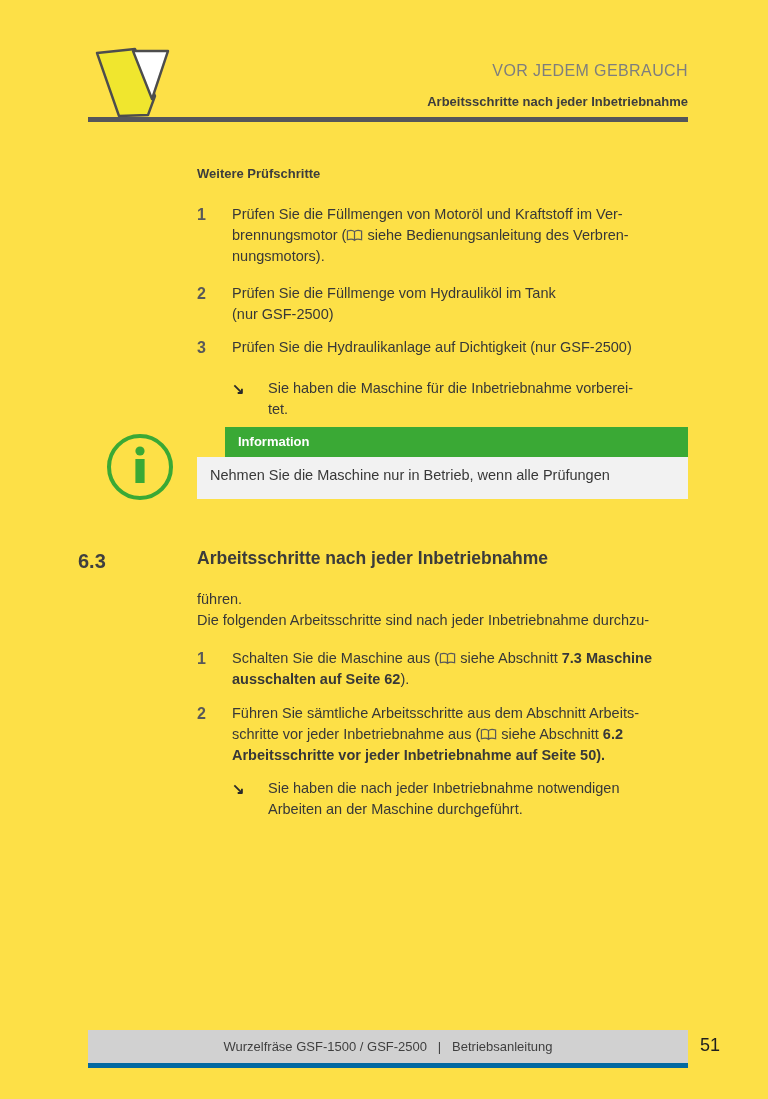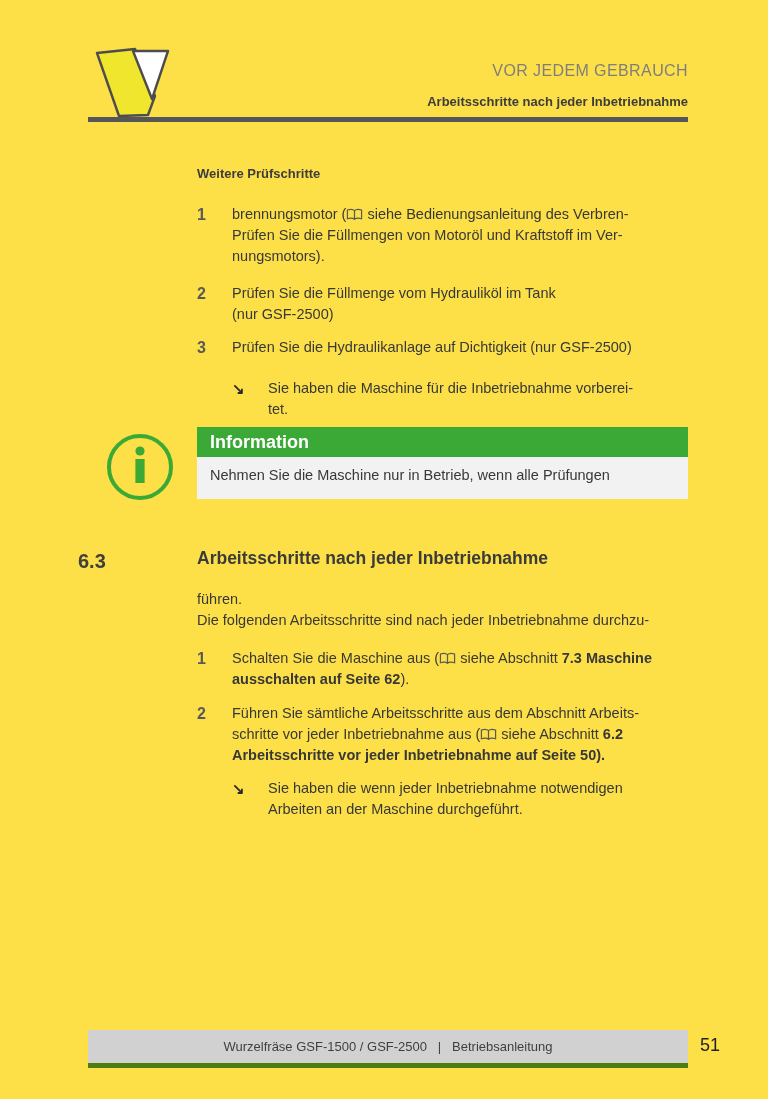--- a/index.html
+++ b/index.html
@@ -30,36 +30,36 @@
   .result-arrow { flex:0 0 36px; font-size:15px; font-weight:700; color:#2b2b2b; line-height:21px; }
   .result-text { font-size:14.5px; line-height:21px; color:#383838; }
 
   .book-icon { vertical-align:-2px; }
 
   
   .info-icon { position:absolute; left:106px; top:433px; }
   .infobox { position:absolute; left:197px; top:427px; width:491px; }
   .infobox-head {
     height:30px; line-height:30px; background:#3aa935; color:#ffffff;
-    font-size:18px; font-weight:700; padding-left:13px;
+    font-size:13px; font-weight:700; padding-left:13px;margin-left:28px;
   }
   .infobox-body {
     background:#f2f2f2; padding:8px 13px 13px 13px;
     font-size:14.5px; line-height:21px; color:#383838;
   }
 
   
   .sec-num { position:absolute; left:78px; top:550px; font-size:20px; font-weight:700; color:#3f3f3f; }
   .sec-title { position:absolute; left:197px; top:548px; font-size:17.5px; font-weight:700; color:#3b3b3b; white-space:pre; }
   .sec-intro { position:absolute; left:197px; top:589px; font-size:14.5px; line-height:21px; color:#383838; }
 
   
   .footer-bar {
     position:absolute; left:88px; top:1030px; width:600px; height:33px;
-    background:#d1d1d1; border-bottom:5px solid #4d7c0f;
+    background:#d1d1d1; border-bottom:5px solid #0369a1;
     text-align:center; line-height:33px; font-size:13px; color:#3f3f3f; white-space:pre;
   }
   .page-number { position:absolute; left:700px; top:1035px; font-size:18px; color:#1f1f1f; }
 </style>
 </head>
 <body>
 
 <div class="page">
 
   <svg class="logo" width="90" height="72" viewBox="0 0 90 72">
@@ -70,24 +70,24 @@
     <div class="hdr-chapter">VOR JEDEM GEBRAUCH</div>
     <div class="hdr-sub">Arbeitsschritte nach jeder Inbetriebnahme</div>
   </div>
   <div class="hdr-rule"></div>
 
   <div class="abs block-heading" style="top:166px">Weitere Prüfschritte</div>
 
   <div class="step" style="top:204px">
     <span class="step-num">1</span>
     <div class="step-text">
+      <div class="ln">Prüfen Sie die Füllmengen von Motoröl und Kraftstoff im Ver-</div>
       <div class="ln"><span>brennungsmotor (</span><svg class="book-icon" width="17" height="13" viewBox="0 0 18 13">
             <path d="M9 2.4 C7.5 .9 4.5 .7 1.5 1.7 L1.5 11 C4.5 10 7.5 10.2 9 11.6 C10.5 10.2 13.5 10 16.5 11 L16.5 1.7 C13.5 .7 10.5 .9 9 2.4 Z M9 2.4 L9 11.6" fill="none" stroke="#5a5a5a" stroke-width="1.3"></path>
           </svg><span> siehe Bedienungsanleitung des Verbren-</span></div>
-      <div class="ln">Prüfen Sie die Füllmengen von Motoröl und Kraftstoff im Ver-</div>
       <div class="ln">nungsmotors).</div>
     </div>
   </div>
 
   <div class="step" style="top:283px">
     <span class="step-num">2</span>
     <div class="step-text">
       <div class="ln">Prüfen Sie die Füllmenge vom Hydrauliköl im Tank</div>
       <div class="ln">(nur GSF-2500)</div>
     </div>
@@ -144,21 +144,21 @@
       <div class="ln"><span>schritte vor jeder Inbetriebnahme aus (</span><svg class="book-icon" width="17" height="13" viewBox="0 0 18 13">
             <path d="M9 2.4 C7.5 .9 4.5 .7 1.5 1.7 L1.5 11 C4.5 10 7.5 10.2 9 11.6 C10.5 10.2 13.5 10 16.5 11 L16.5 1.7 C13.5 .7 10.5 .9 9 2.4 Z M9 2.4 L9 11.6" fill="none" stroke="#5a5a5a" stroke-width="1.3"></path>
           </svg><span> siehe Abschnitt </span><span class="b">6.2</span></div>
       <div class="ln b">Arbeitsschritte vor jeder Inbetriebnahme auf Seite 50).</div>
     </div>
   </div>
 
   <div class="result" style="top:778px">
     <span class="result-arrow">↘</span>
     <div class="result-text">
-      <div class="ln">Sie haben die wenn jeder Inbetriebnahme notwendigen</div>
+      <div class="ln">Sie haben die nach jeder Inbetriebnahme notwendigen</div>
       <div class="ln">Arbeiten an der Maschine durchgeführt.</div>
     </div>
   </div>
 
   <div class="footer-bar">Wurzelfräse GSF-1500 / GSF-2500   |   Betriebsanleitung</div>
   <div class="page-number">51</div>
 
 </div>
 
 </body></html>

